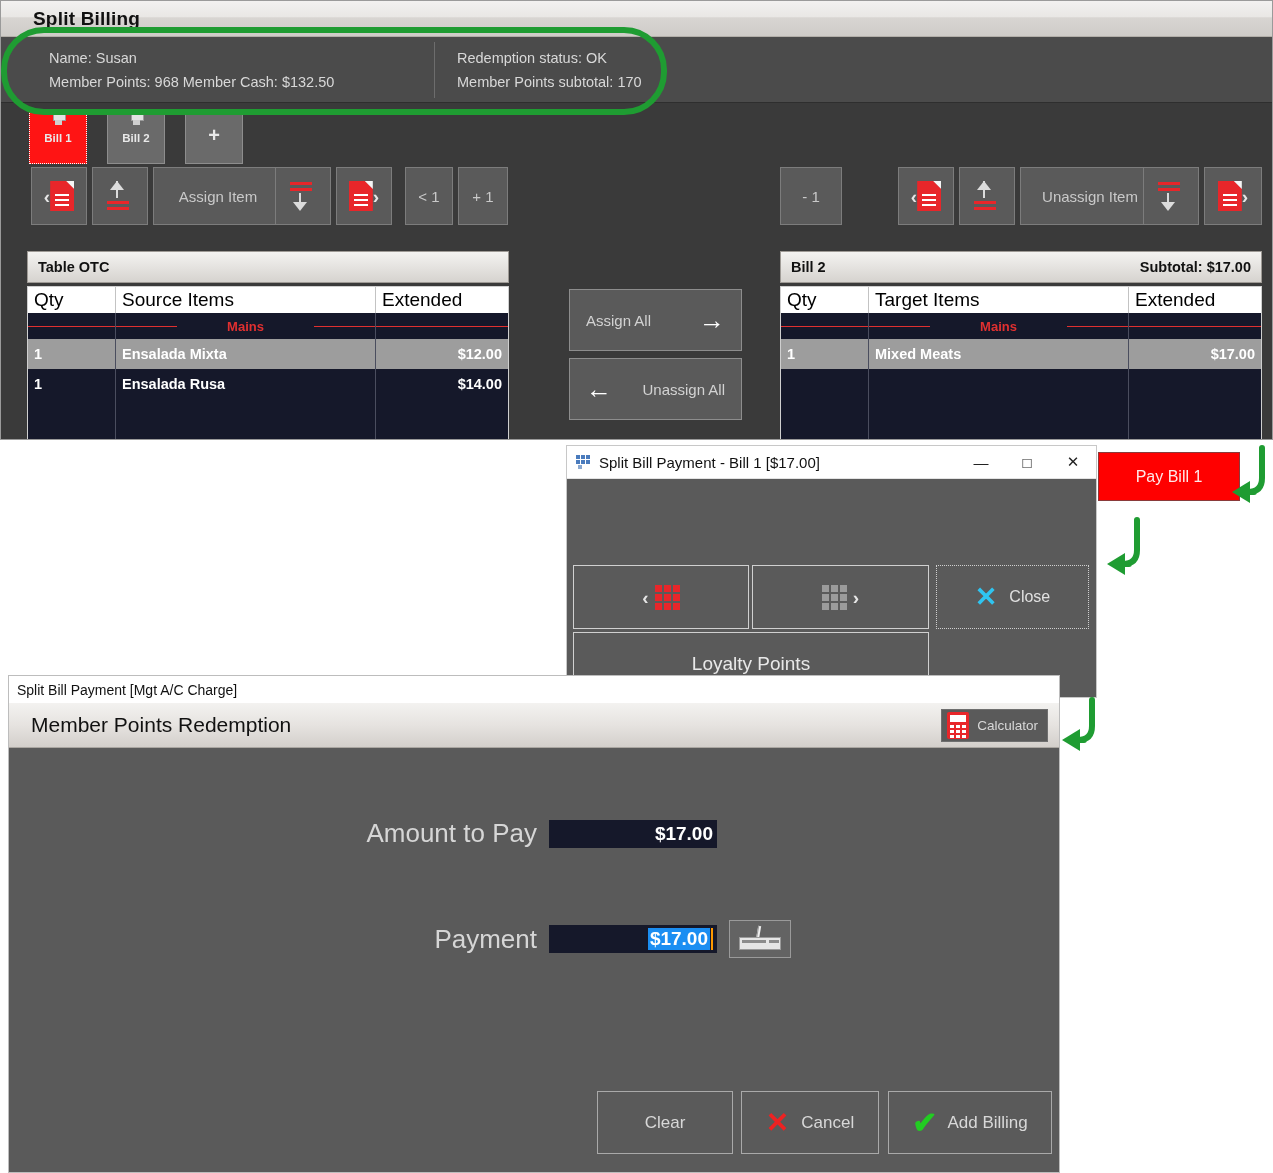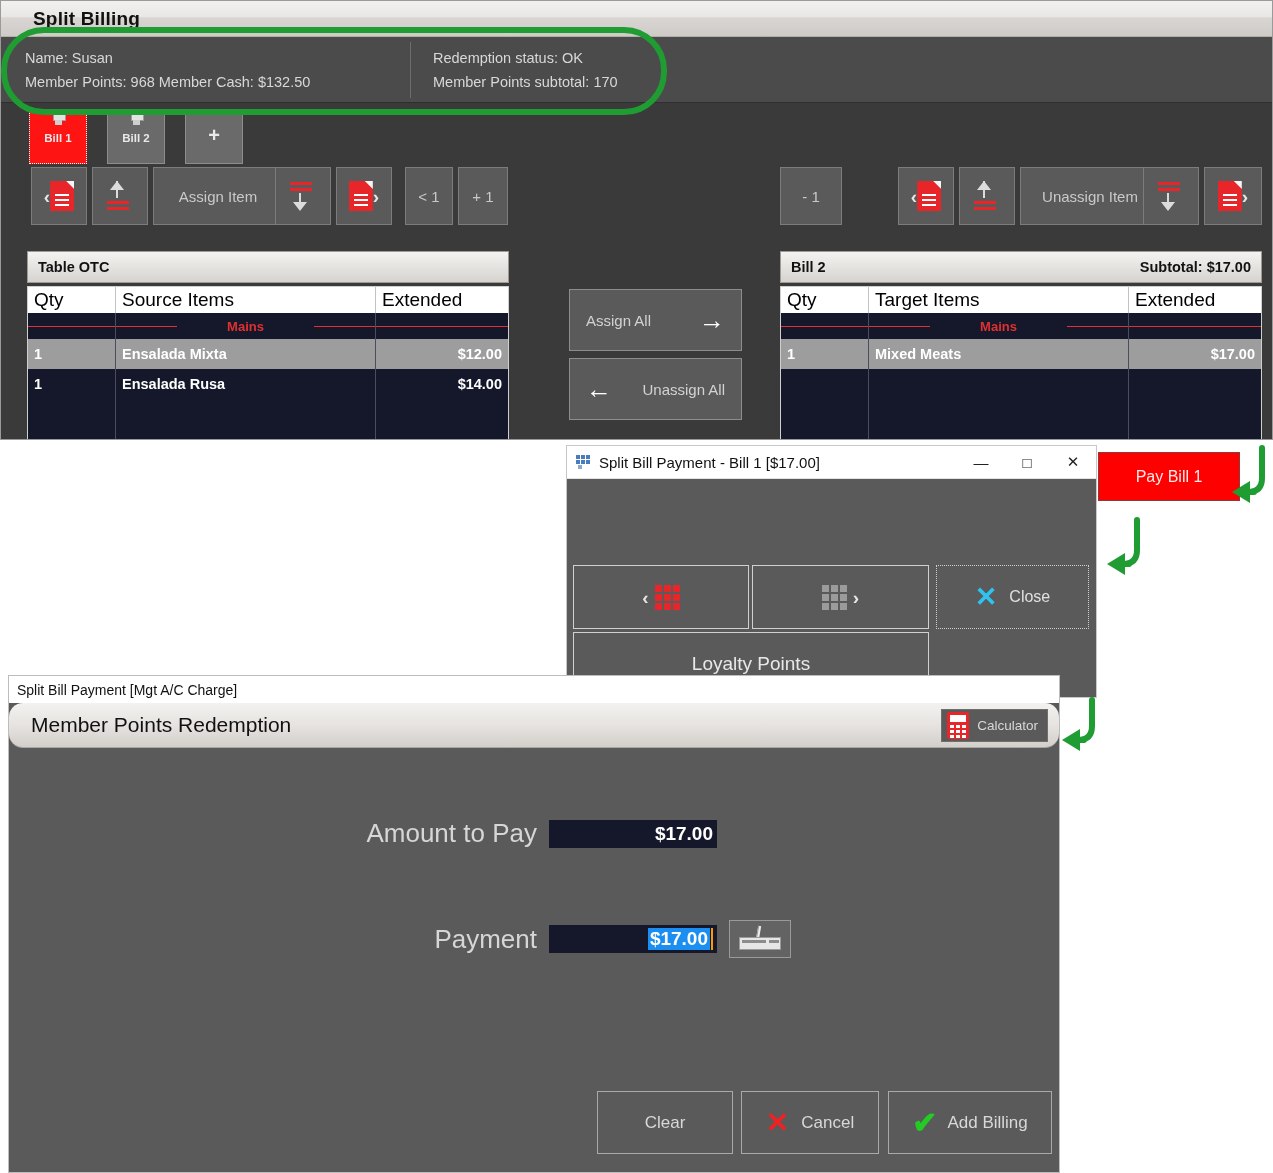--- a/index.html
+++ b/index.html
@@ -24,21 +24,21 @@
     border-bottom:1px solid #b3afa9;
     display:flex; align-items:center;
     padding-left:32px;
   }
   .win-title{ font-size:19px; font-weight:bold; color:#111; letter-spacing:.2px;}
 
   .member-panel{
     height:66px; background:#4b4b4b;
     border-bottom:1px solid #2e2e2e;
     display:flex; align-items:center;
-    padding-left:24px;
+    padding-left:48px;
   }
   .member-col{ padding:4px 16px 4px 0; min-width:0; }
   .member-col.first{ width:385px; }
   .member-col.second{ width:360px; border-left:1px solid #6d6d6d; padding-left:22px;}
   .member-line{ font-size:14.5px; color:#d8d8d8; line-height:24px; white-space:nowrap;}
 
   
   .bill-tabs{ display:flex; padding:6px 0 0 28px; gap:20px; height:62px;}
   .bill-tab{
     width:58px; height:55px; background:#6a6a6a; border:1px solid #8d8d8d;
@@ -154,21 +154,21 @@
     background:#5a5a5a; border:1px solid #bdbdbd;
   }
   .mpr-titlebar{
     height:27px; background:#ffffff; display:flex; align-items:center;
     padding-left:8px; font-size:14px; color:#111;
   }
   .mpr-header{
     height:45px; margin:0; position:relative;
     background:linear-gradient(to bottom,#f3f2f0 0%,#e6e3e0 50%,#d3cfcb 100%);
     border-bottom:1px solid #aaa6a1;
-    display:flex; align-items:center; padding-left:22px;border-radius:14px;
+    display:flex; align-items:center; padding-left:22px;
   }
   .mpr-header-title{ font-size:21px; color:#111;}
   .calc-btn{
     position:absolute; right:11px; top:6px; height:33px; min-width:100px;
     background:#5a5a5a; border:1px solid #6f6f6f;
     display:flex; align-items:center; padding:0 9px 0 5px; cursor:pointer;
   }
   .calcicon{ position:relative; width:22px;height:27px; background:#e8262a; margin-right:8px;
     border-radius:2px;}
   .calcicon .scr{ position:absolute; left:3px; top:3px; width:16px;height:7px; background:#ffffff;}

